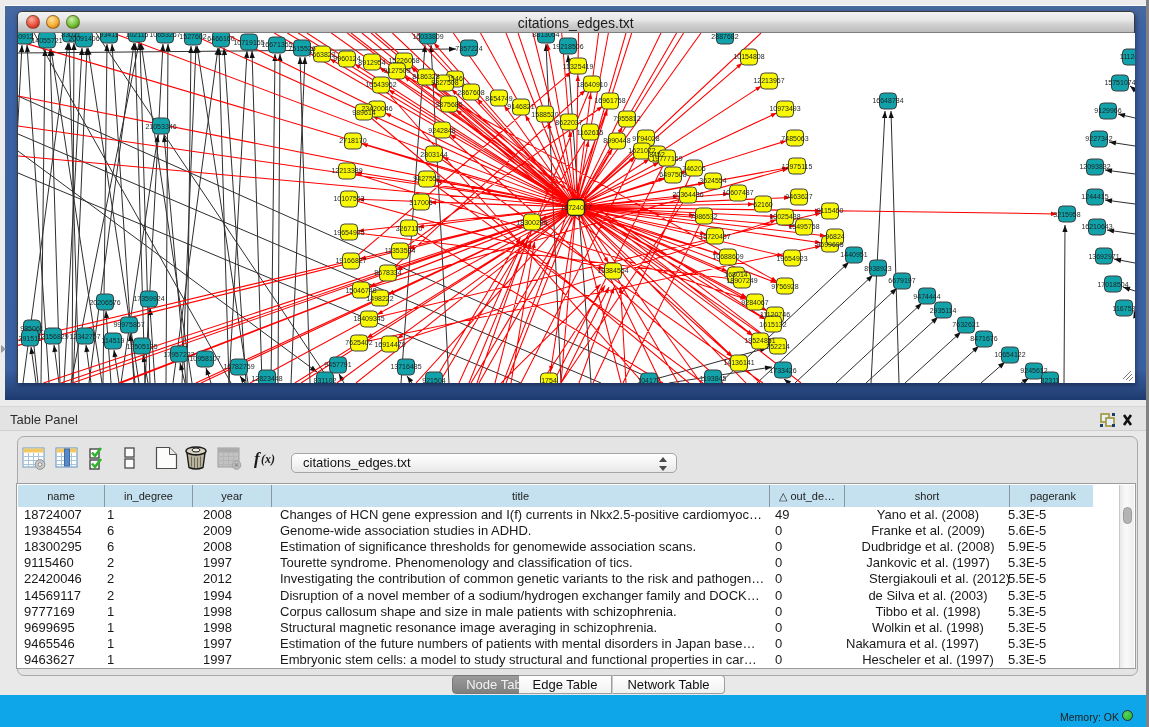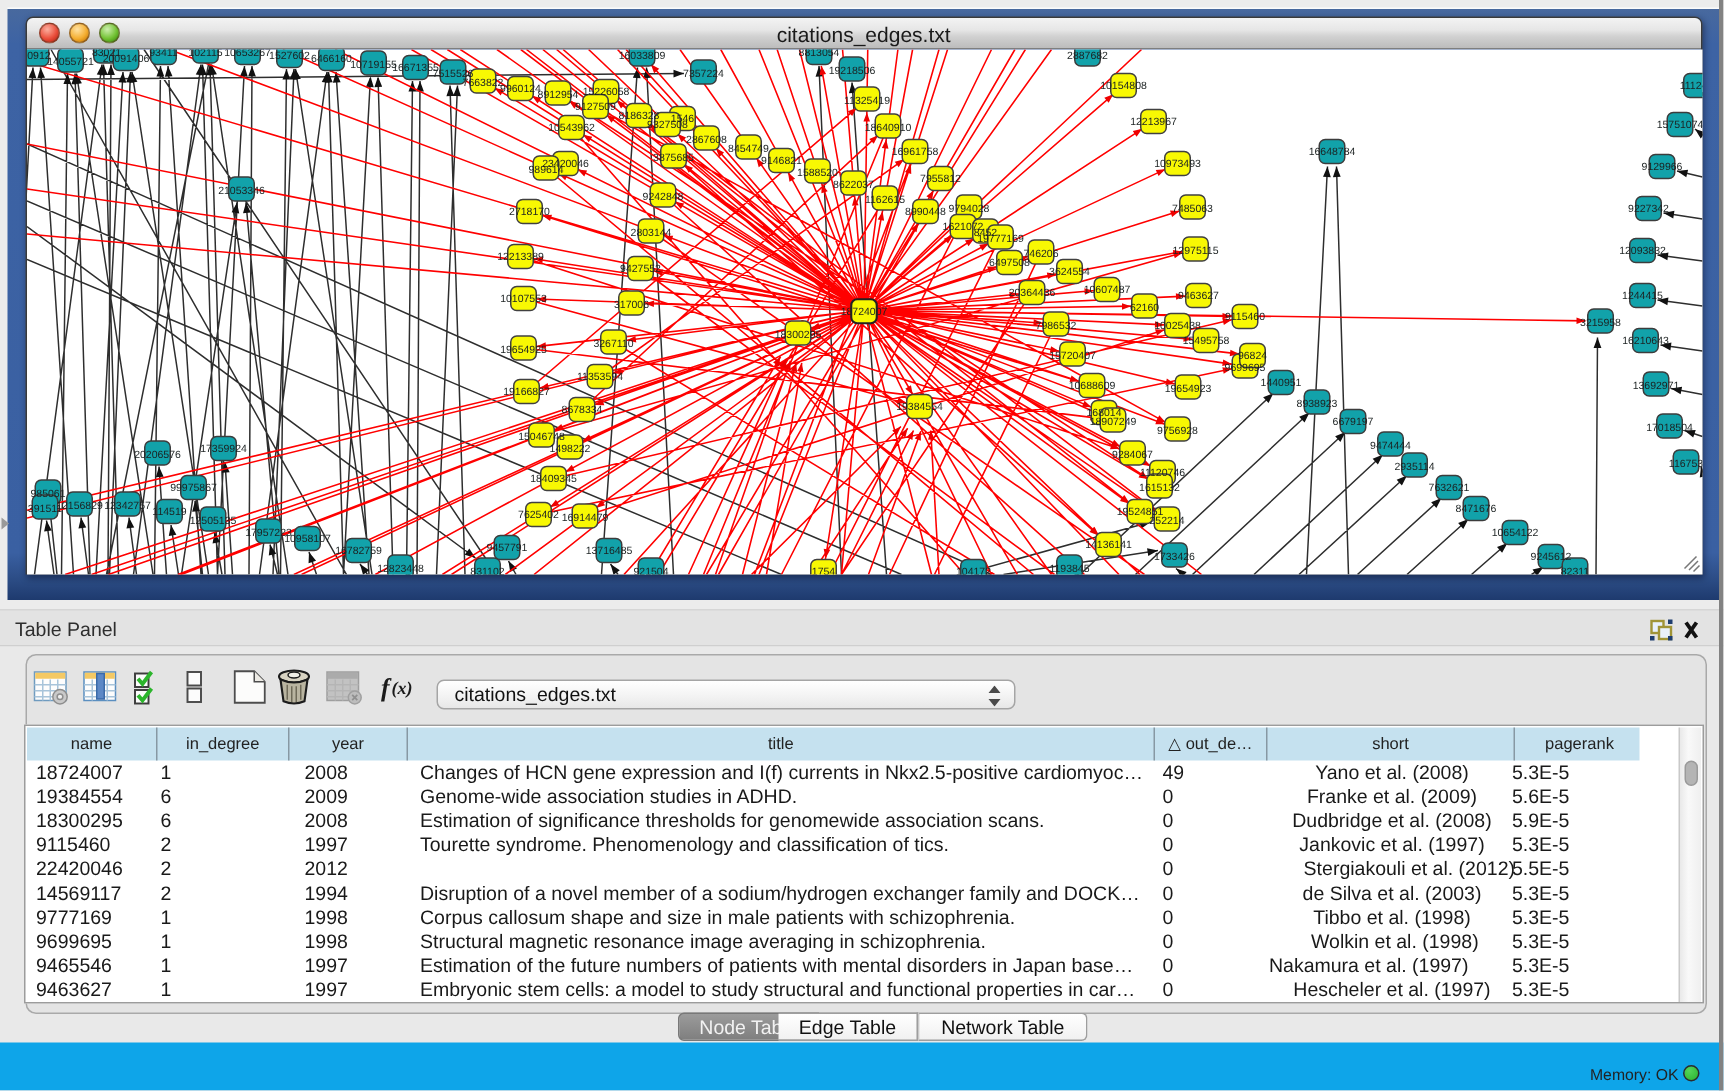--- a/index.html
+++ b/index.html
@@ -452,20 +452,21 @@
     <span style="left:189px">1997</span>
     <span style="left:266px;width:486px">Tourette syndrome. Phenomenology and classification of tics.</span>
     <span style="left:761px">0</span>
     <span style="left:832px;width:164px;text-align:center">Jankovic et al. (1997)</span>
     <span style="left:994px">5.3E-5</span>
   </div>
 <div class="trow" style="top:571.4px">
     <span style="left:10px">22420046</span>
     <span style="left:93px">2</span>
     <span style="left:189px">2012</span>
+    <span style="left:266px;width:486px">Investigating the contribution of common genetic variants to the risk and pathogen…</span>
     <span style="left:761px">0</span>
     <span style="left:832px;width:164px;text-align:right">Stergiakouli et al. (2012)</span>
     <span style="left:994px">5.5E-5</span>
   </div>
 <div class="trow" style="top:587.5px">
     <span style="left:10px">14569117</span>
     <span style="left:93px">2</span>
     <span style="left:189px">1994</span>
     <span style="left:266px;width:486px">Disruption of a novel member of a sodium/hydrogen exchanger family and DOCK…</span>
     <span style="left:761px">0</span>
@@ -480,21 +481,21 @@
     <span style="left:761px">0</span>
     <span style="left:832px;width:164px;text-align:center">Tibbo et al. (1998)</span>
     <span style="left:994px">5.3E-5</span>
   </div>
 <div class="trow" style="top:619.7px">
     <span style="left:10px">9699695</span>
     <span style="left:93px">1</span>
     <span style="left:189px">1998</span>
     <span style="left:266px;width:486px">Structural magnetic resonance image averaging in schizophrenia.</span>
     <span style="left:761px">0</span>
-    <span style="left:860px;width:164px;">Wolkin et al. (1998)</span>
+    <span style="left:832px;width:164px;text-align:center">Wolkin et al. (1998)</span>
     <span style="left:994px">5.3E-5</span>
   </div>
 <div class="trow" style="top:635.8px">
     <span style="left:10px">9465546</span>
     <span style="left:93px">1</span>
     <span style="left:189px">1997</span>
     <span style="left:266px;width:486px">Estimation of the future numbers of patients with mental disorders in Japan base…</span>
     <span style="left:761px">0</span>
     <span style="left:832px;width:164px;text-align:left">Nakamura et al. (1997)</span>
     <span style="left:994px">5.3E-5</span>

